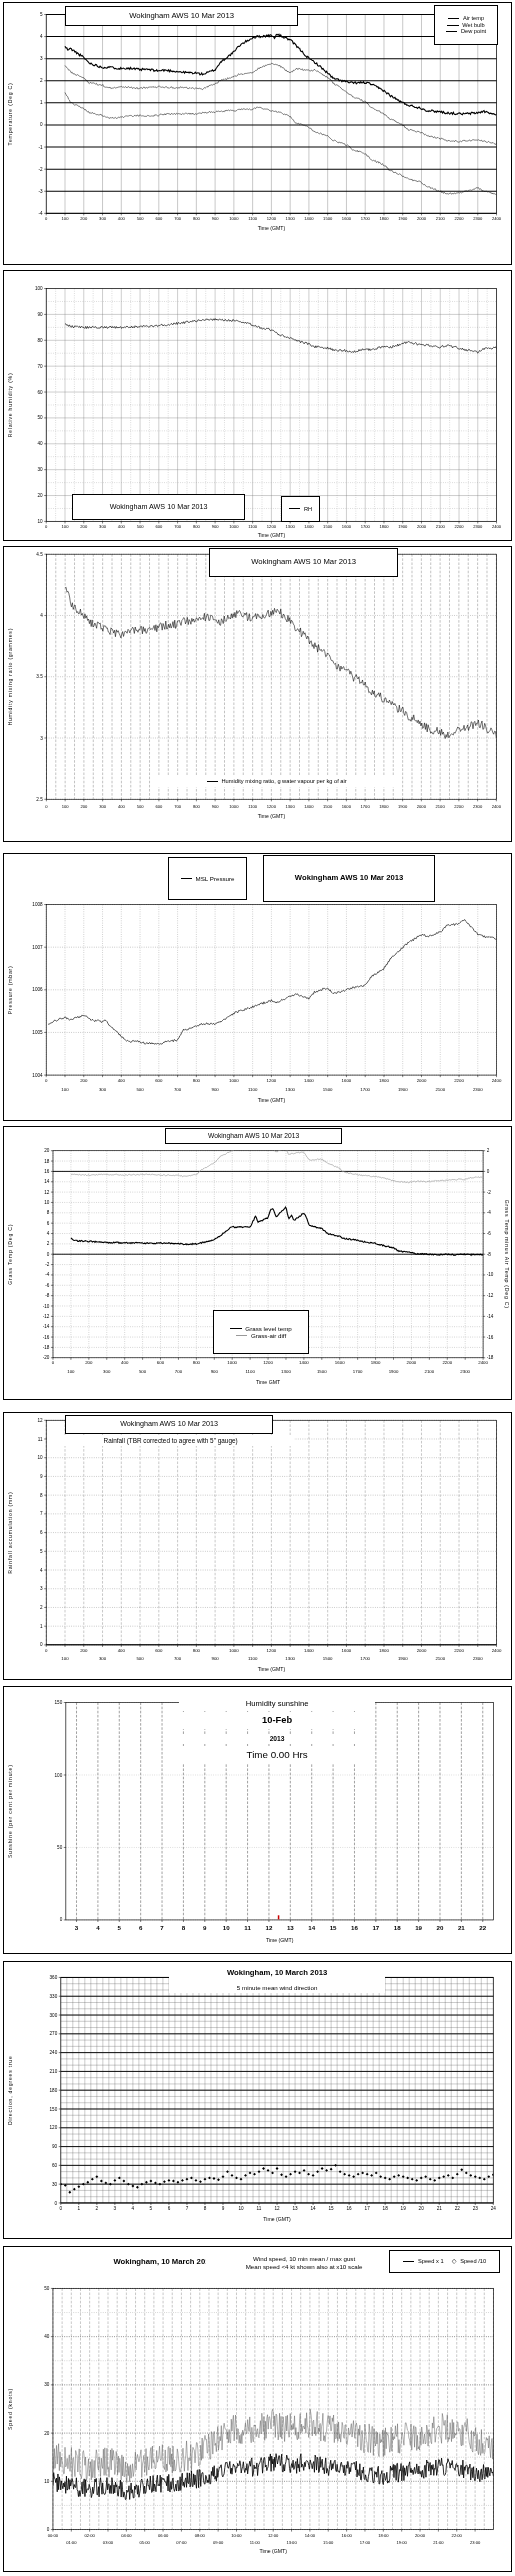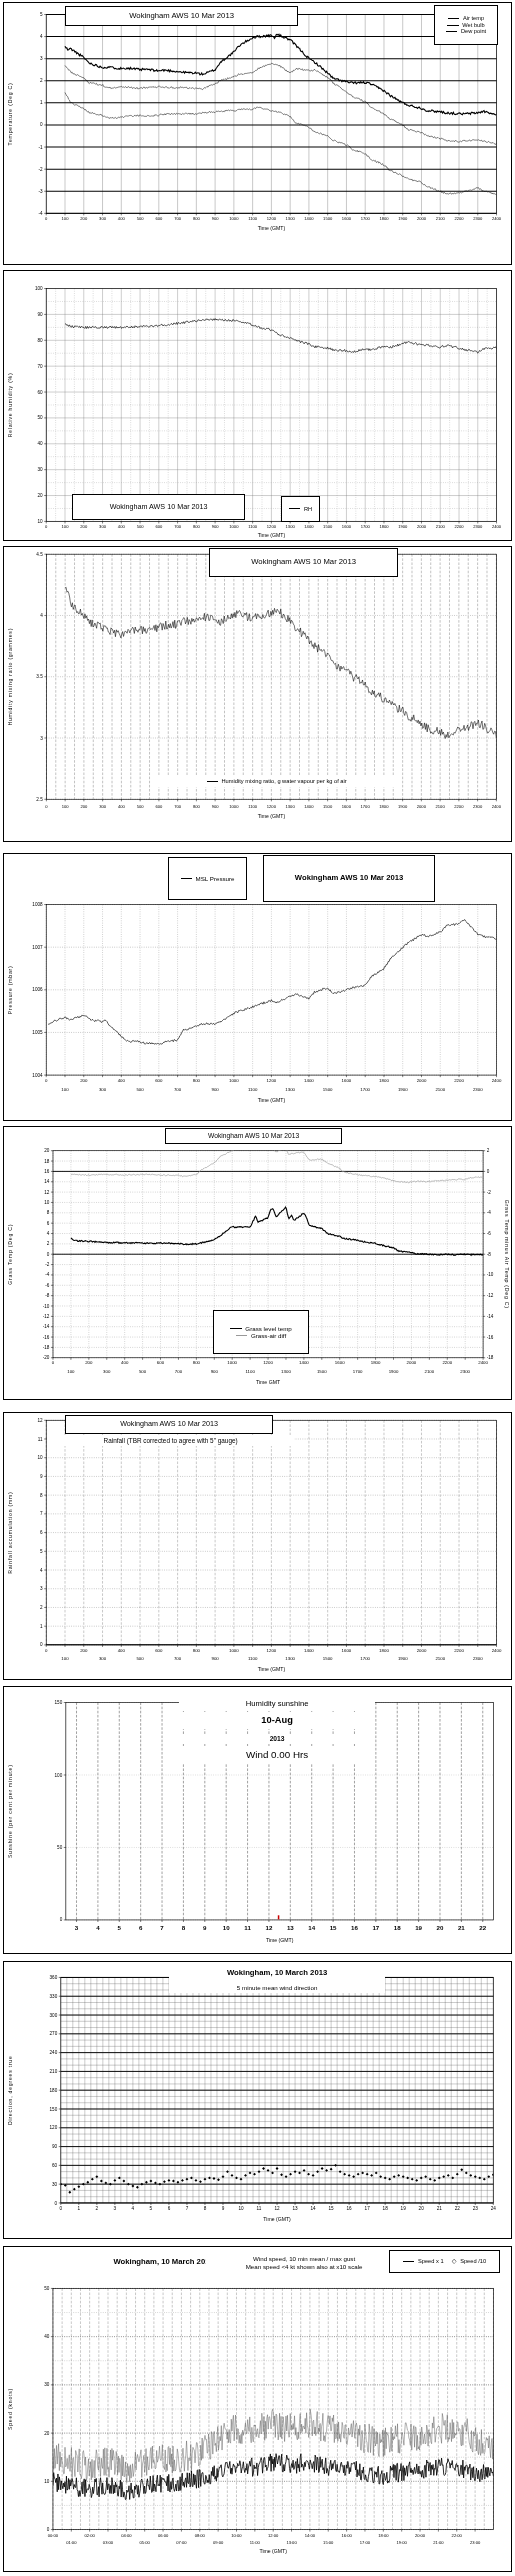--- a/index.html
+++ b/index.html
@@ -980,27 +980,27 @@
         <line x1="116" y1="30" x2="120" y2="30" stroke="#000" stroke-width="1"></line>
         <text x="113" y="33" fill="#000" font-family="&quot;Liberation Sans&quot;,sans-serif" text-anchor="end" font-size="9">150</text>
         <text x="16" y="241" fill="#000" font-family="&quot;Liberation Sans&quot;,sans-serif" text-anchor="middle" font-size="10" letter-spacing="1.5px" transform="rotate(-90 16 241)">Sunshine (per cent per minute)</text>
         <line x1="532.925" y1="443" x2="532.925" y2="451" stroke="#cc0000" stroke-width="3"></line>
         <g clip-path="url(#clip6)"></g>
       </svg>
       <div class="ov" style="left: 175px; top: 11.3px; width: 196px; height: 12.4px;">
         <div class="ovtext" style="font-size: 7.7px;">Humidity sunshine</div>
       </div>
       <div class="ov" style="left: 175px; top: 25px; width: 196px; height: 16.5px;">
-        <div class="ovtext" style="font-size: 9.3px; font-weight: bold;">10-Aug</div>
+        <div class="ovtext" style="font-size: 9.3px; font-weight: bold;">10-Feb</div>
       </div>
       <div class="ov" style="left: 175px; top: 47px; width: 196px; height: 10.3px;">
         <div class="ovtext" style="font-size: 6.7px; font-weight: bold;">2013</div>
       </div>
       <div class="ov" style="left: 175px; top: 59px; width: 196px; height: 16.5px;">
-        <div class="ovtext" style="font-size: 9.8px;">Wind 0.00 Hrs</div>
+        <div class="ovtext" style="font-size: 9.8px;">Time 0.00 Hrs</div>
       </div>
     </div>
     <div class="panel" style="top: 1961px; left: 3.1px; width: 509px; height: 278px;">
       <svg width="508" height="277" viewBox="0 0 986 538">
         <defs>
           <clipPath id="clip7">
             <rect x="110" y="29" width="840" height="440"></rect>
           </clipPath>
         </defs>
         <line x1="110" y1="30" x2="110" y2="468" stroke="#555" stroke-width="0.6"></line>

